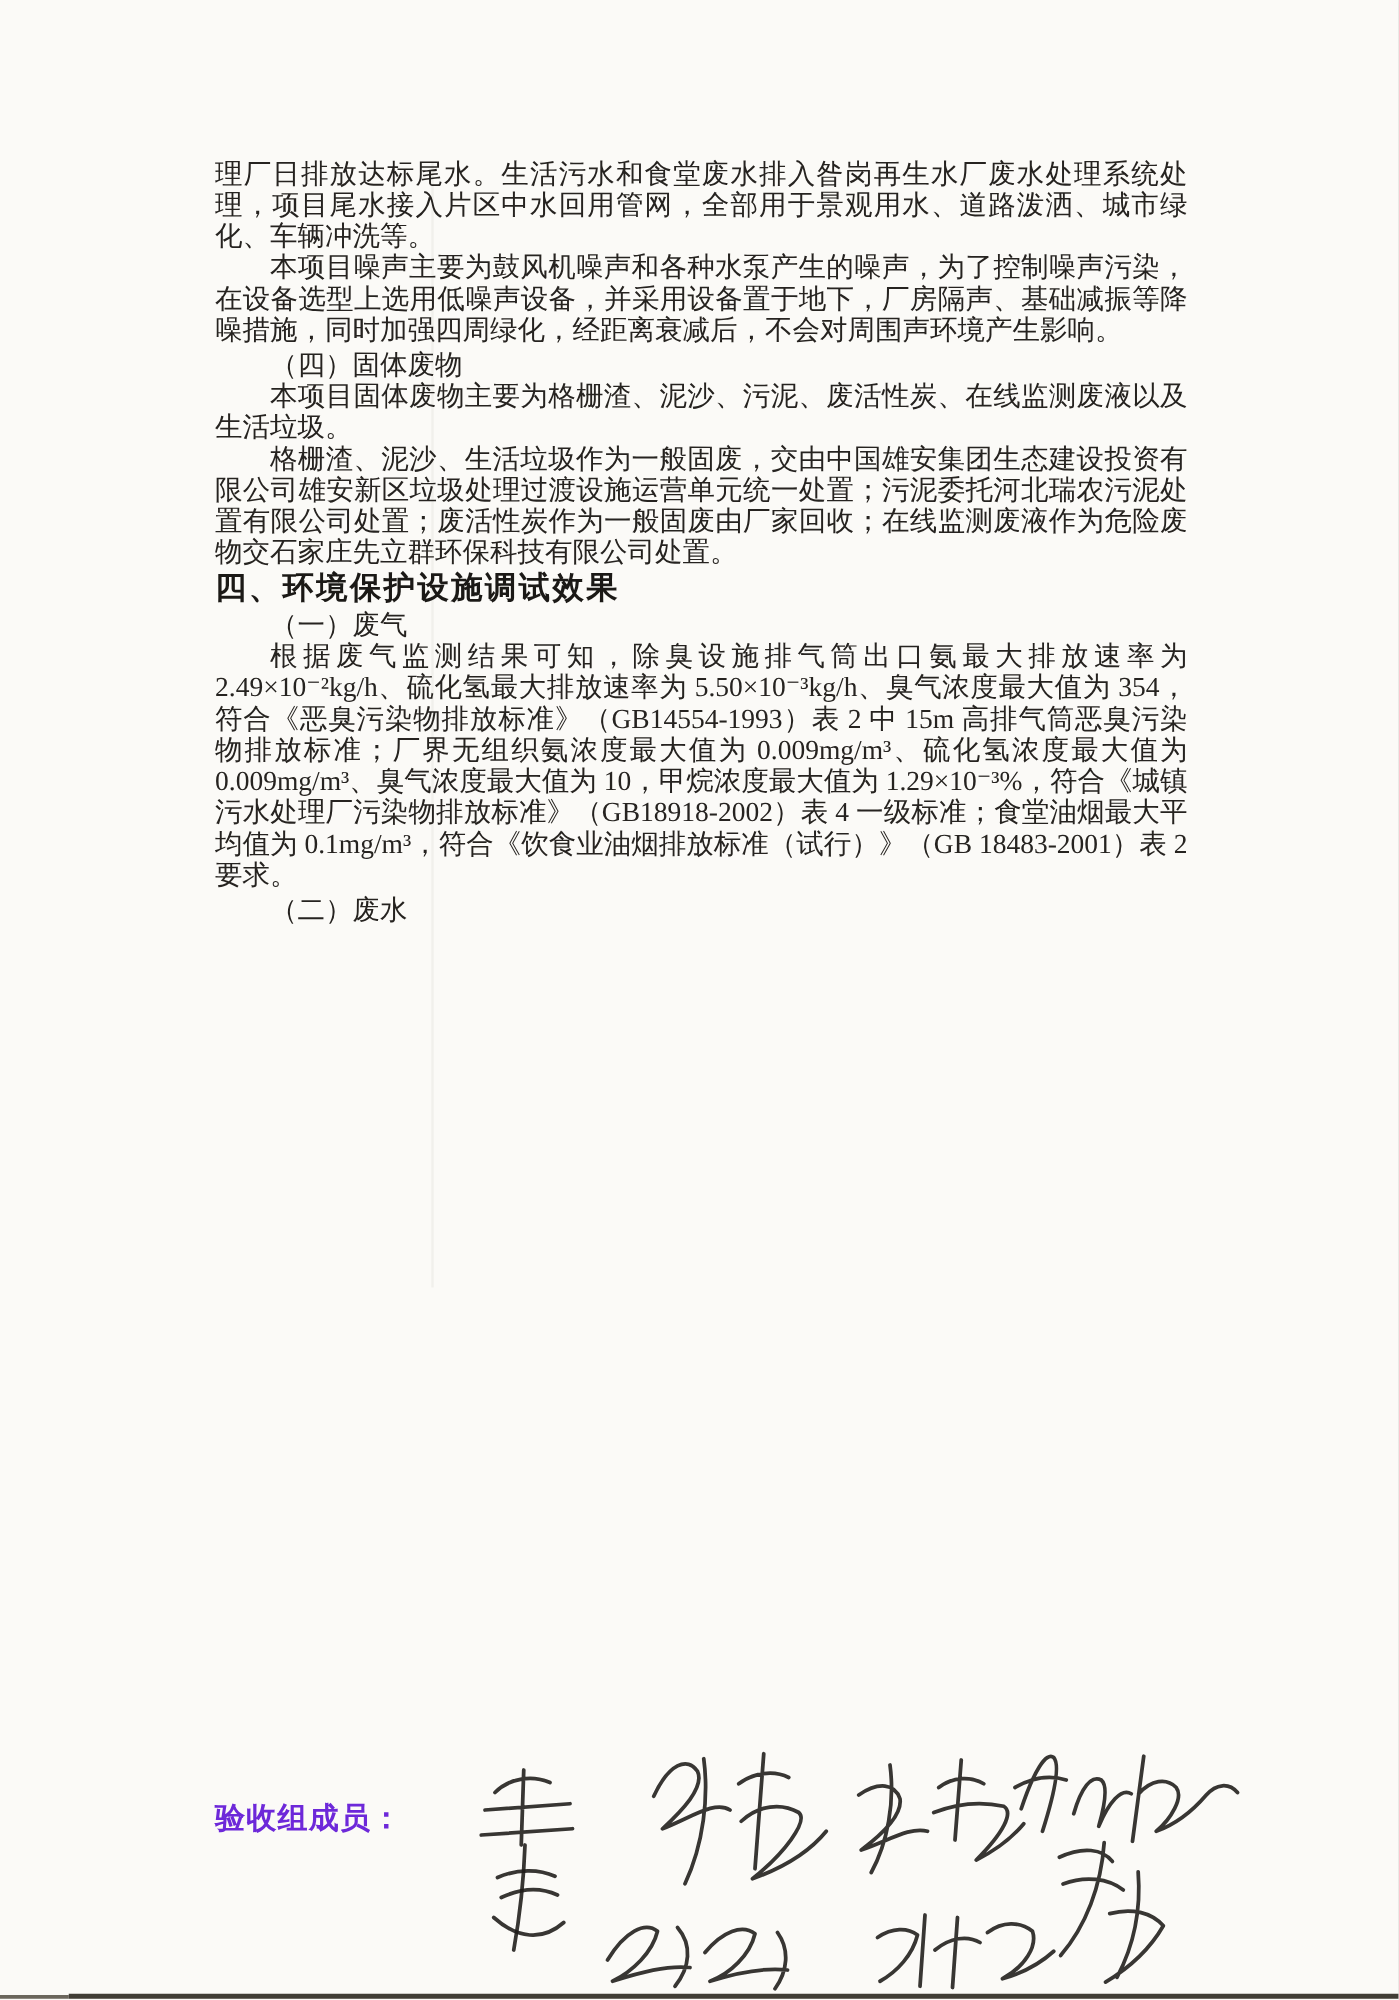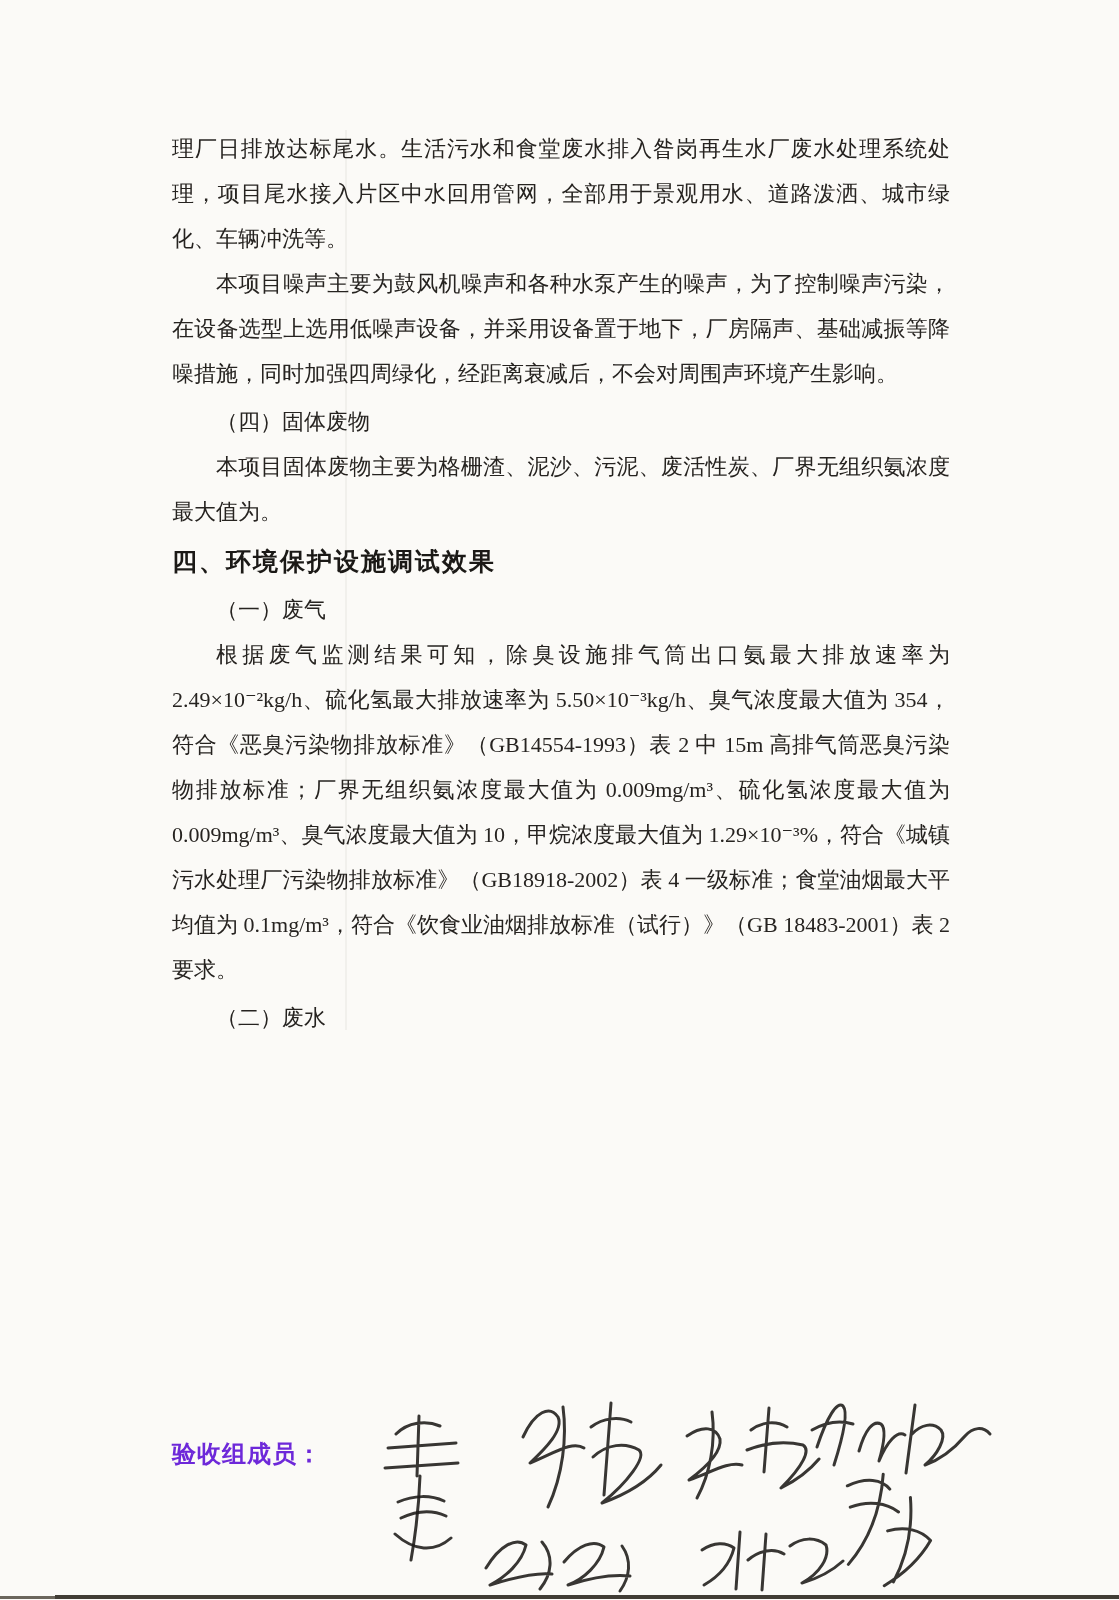--- a/index.html
+++ b/index.html
@@ -11,29 +11,29 @@
     overflow:hidden;
     box-shadow:0 0 6px rgba(0,0,0,.2);
   }
   .crease{
     position:absolute;left:345px;top:130px;width:2px;height:900px;
     background:rgba(60,55,45,.05);
   }
   .text{
     position:absolute;left:172px;top:126px;width:778px;
     font-family:"Liberation Serif","DejaVu Serif",serif;
-    font-size:22px;line-height:45px;color:#262320;
+    font-size:22px;line-height:25px;color:#262320;
     text-align:justify;
   }
   .text p{margin:0;}
   p.body{text-indent:2em;}
   p.cont{text-indent:0;}
   p.sub{text-indent:2em;margin-top:3px;}
   p.heading{
-    font-family:Liberation Sans, sans-serif;
+    font-family:Liberation Mono, monospace;
     font-weight:bold;font-size:25px;text-indent:0;margin-top:5px;
     color:#1b1916;letter-spacing:2px;
   }
   .footer-label{
     position:absolute;left:172px;top:1438px;
     font-family:"Liberation Sans","DejaVu Sans",sans-serif;
     font-weight:bold;font-size:24px;color:#6d28d9;letter-spacing:1px;
   }
   .signatures{position:absolute;left:0;top:0;width:1119px;height:1600px;pointer-events:none;}
   .sig{position:absolute;}
@@ -54,21 +54,22 @@
 </head>
 <body>
 
 <div class="page">
   <div class="crease"></div>
 
   <main class="text">
     <p class="cont">理厂日排放达标尾水。生活污水和食堂废水排入昝岗再生水厂废水处理系统处理，项目尾水接入片区中水回用管网，全部用于景观用水、道路泼洒、城市绿化、车辆冲洗等。</p>
     <p class="body">本项目噪声主要为鼓风机噪声和各种水泵产生的噪声，为了控制噪声污染，在设备选型上选用低噪声设备，并采用设备置于地下，厂房隔声、基础减振等降噪措施，同时加强四周绿化，经距离衰减后，不会对周围声环境产生影响。</p>
     <p class="sub">（四）固体废物</p>
-    <p class="body">本项目固体废物主要为格栅渣、泥沙、污泥、废活性炭、厂界无组织氨浓度最大值为。</p>
+    <p class="body">本项目固体废物主要为格栅渣、泥沙、污泥、废活性炭、在线监测废液以及生活垃圾。</p>
+    <p class="body">格栅渣、泥沙、生活垃圾作为一般固废，交由中国雄安集团生态建设投资有限公司雄安新区垃圾处理过渡设施运营单元统一处置；污泥委托河北瑞农污泥处置有限公司处置；废活性炭作为一般固废由厂家回收；在线监测废液作为危险废物交石家庄先立群环保科技有限公司处置。</p>
     <p class="heading">四、环境保护设施调试效果</p>
     <p class="sub">（一）废气</p>
     <p class="body">根据废气监测结果可知，除臭设施排气筒出口氨最大排放速率为 2.49×10⁻²kg/h、硫化氢最大排放速率为 5.50×10⁻³kg/h、臭气浓度最大值为 354，符合《恶臭污染物排放标准》（GB14554-1993）表 2 中 15m 高排气筒恶臭污染物排放标准；厂界无组织氨浓度最大值为 0.009mg/m³、硫化氢浓度最大值为 0.009mg/m³、臭气浓度最大值为 10，甲烷浓度最大值为 1.29×10⁻³%，符合《城镇污水处理厂污染物排放标准》（GB18918-2002）表 4 一级标准；食堂油烟最大平均值为 0.1mg/m³，符合《饮食业油烟排放标准（试行）》（GB 18483-2001）表 2 要求。</p>
     <p class="sub">（二）废水</p>
   </main>
 
   <div class="footer-label">验收组成员：</div>
 
   <div class="signatures">
     <div class="sig" style="left:368px;top:1408px;">

